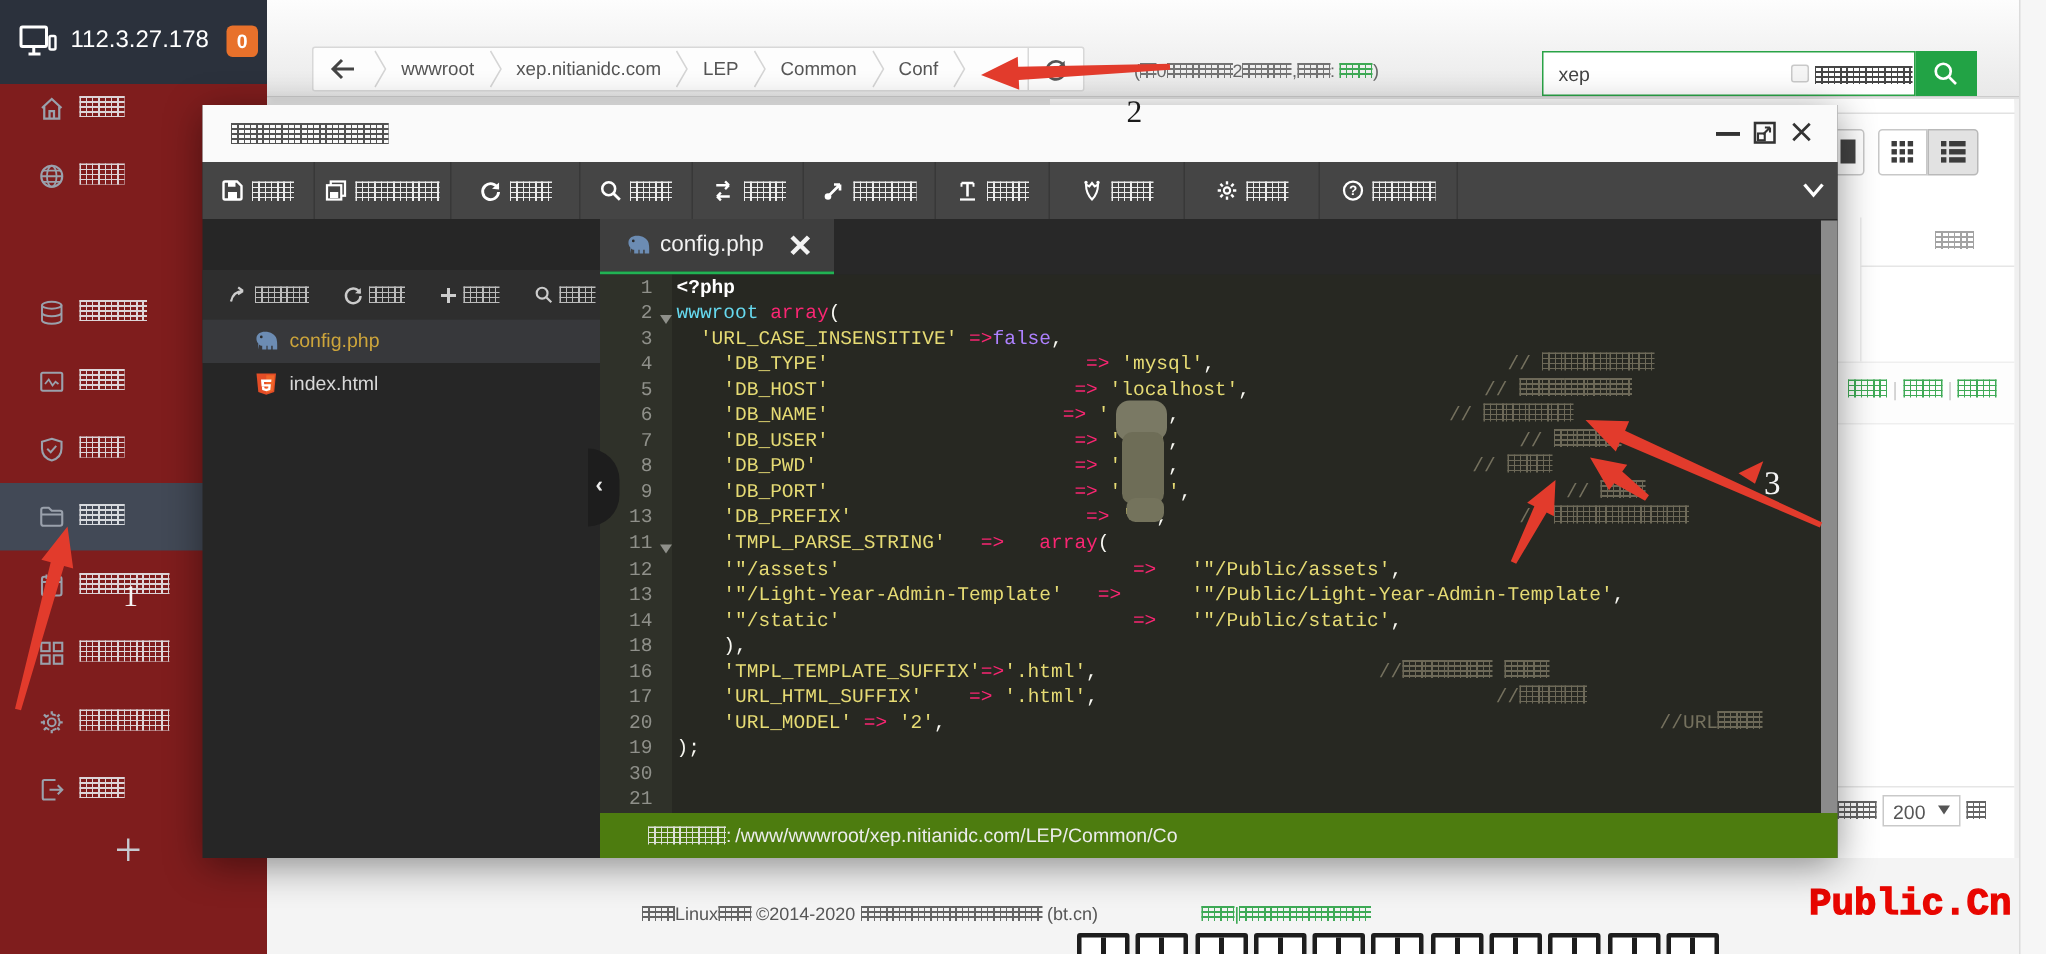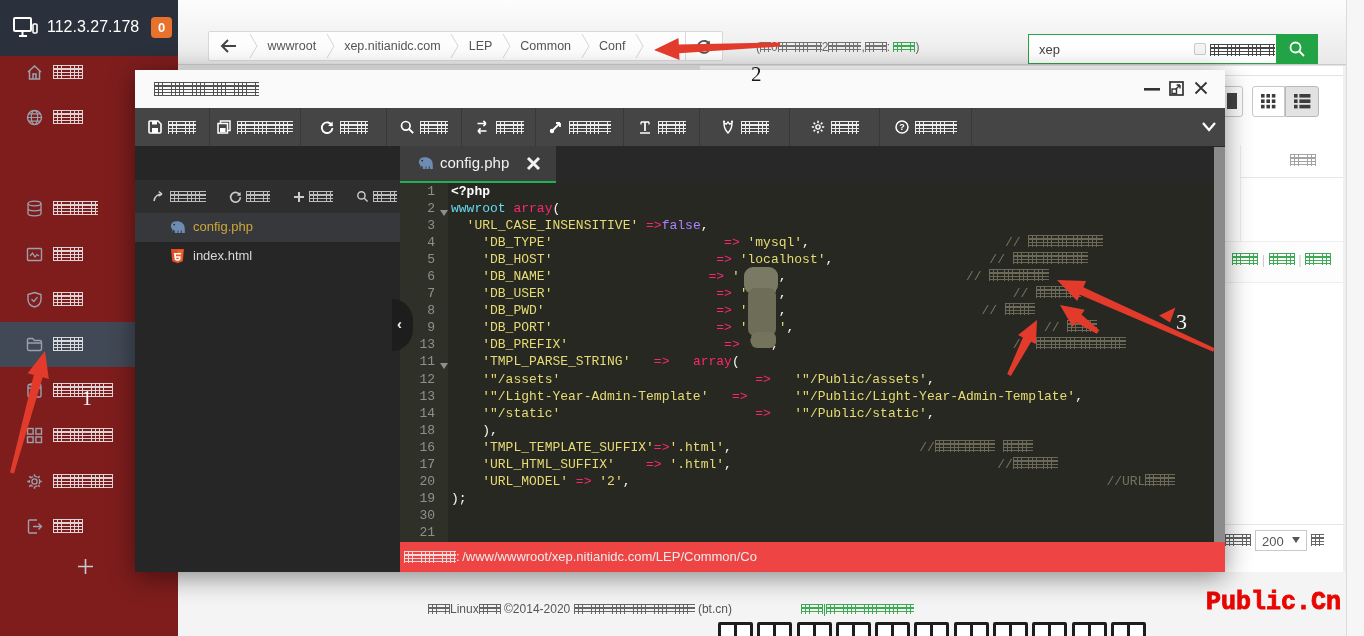--- a/index.html
+++ b/index.html
@@ -34,21 +34,21 @@
 
 #tabbar{position:absolute;left:265px;top:76px;width:825px;height:37px;background:#282828}
 #tab1{position:absolute;left:0;top:0;width:156px;height:35px;background:#3e3e3e;color:#f2f2f2;font-size:15px}
 #tabline{position:absolute;left:0;top:35px;width:156px;height:2px;background:#21b353}
 #gutter{position:absolute;left:265px;top:113px;width:48px;height:359px;background:#2f3129;color:#8f908a;
 font:13px/17.05px "Liberation Mono",monospace;text-align:right;padding-right:13px}
 #codebg{position:absolute;left:313px;top:113px;width:777px;height:359px;background:#272822}
 #code{position:absolute;left:316px;top:113px;font:13px/17.05px "Liberation Mono",monospace;color:#f8f8f2;white-space:pre}
 #code .st{color:#e6db74} #code .pk{color:#f92672} #code .cy{color:#66d9ef} #code .pu{color:#ae81ff}
 #code .cm{color:#75715e} .cm2{color:#75715e} #code .wh{color:#fff}
-#mstatus{position:absolute;left:265px;top:472px;width:825px;height:30px;background:#ef4444;color:#ececec;font-size:13px;line-height:30px;padding-left:4px}
+#mstatus{position:absolute;left:265px;top:472px;width:825px;height:30px;background:#4d7c0f;color:#ececec;font-size:13px;line-height:30px;padding-left:32px}
 #mscroll{position:absolute;left:1079px;top:77px;width:11px;height:395px;background:#8b8b8b}
 
 #footer{position:absolute;left:178px;top:572px;width:1186px;height:64px;background:#f4f4f4}
 svg{overflow:visible}
 </style></head><body>
 
 <div id="topbar">
  <div class="bc">
   <div class="cell" style="padding:0 11px">
         <svg width="17" height="14" viewBox="0 0 17 14">

